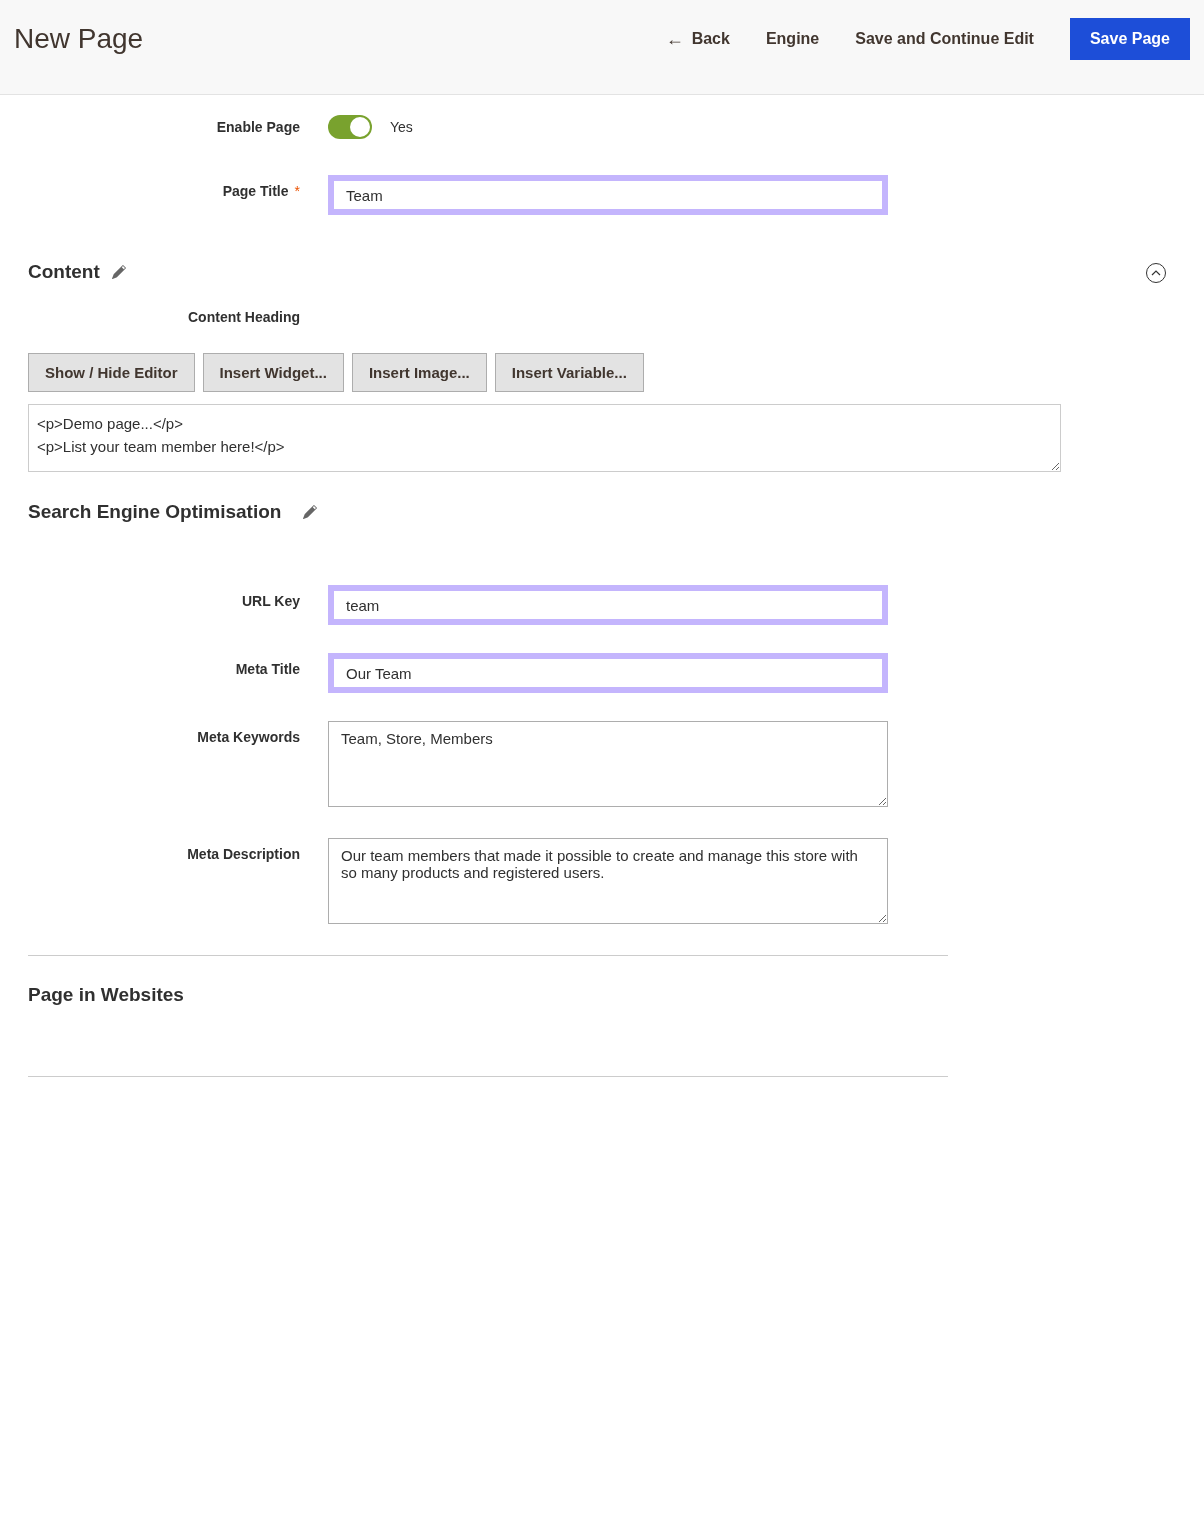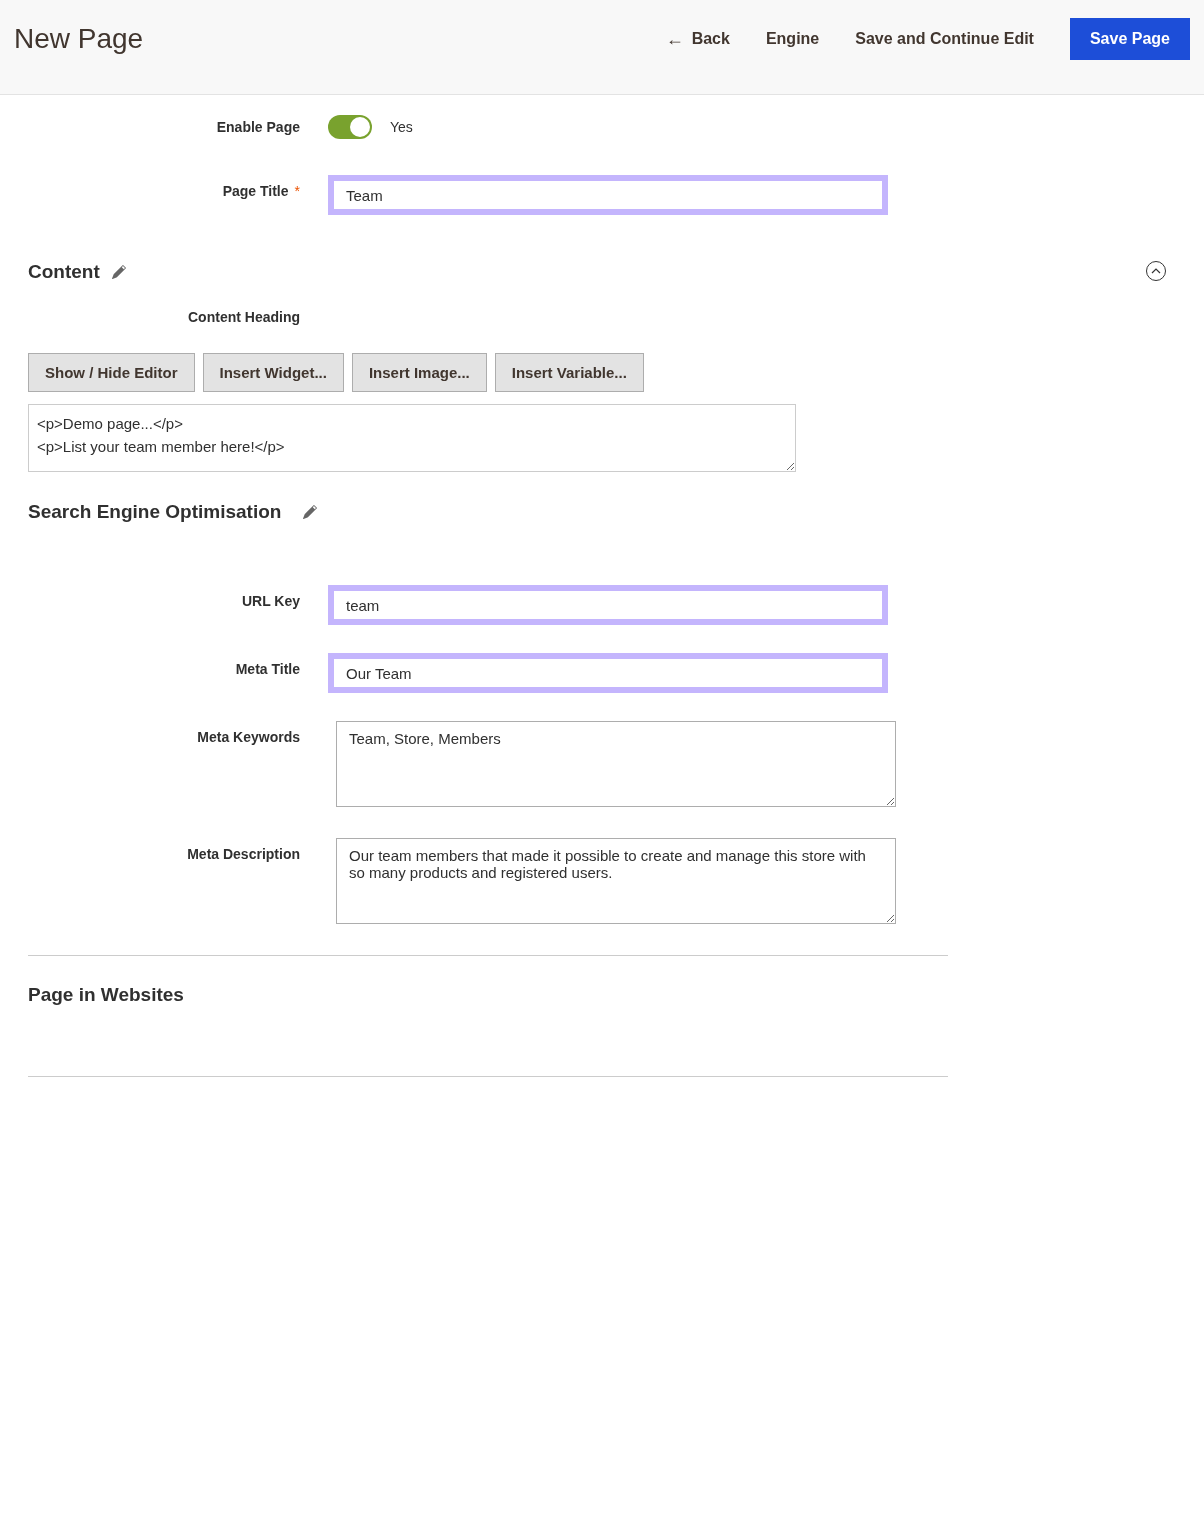--- a/index.html
+++ b/index.html
@@ -84,21 +84,20 @@
     font-family: inherit;
   }
   .textarea-input {
     width: 100%;
     border: 1px solid #adadad;
     padding: 8px 12px;
     font-size: 15px;
     color: #303030;
     font-family: inherit;
     resize: both;
-    margin-left: 8px;
   }
   .toggle-row {
     display: flex;
     align-items: center;
     margin-top: 20px;
     margin-bottom: 36px;
   }
   .toggle-label {
     width: 300px;
     text-align: right;
@@ -122,21 +121,21 @@
     position: absolute;
     top: 2px;
     right: 2px;
   }
   .toggle-text {
     margin-left: 18px;
     color: #303030;
   }
   .section-header {
     display: flex;
-    align-items: flex-start;
+    align-items: flex-end;
     justify-content: space-between;
     padding: 18px 0;
   }
   .section-title-wrap {
     display: flex;
     align-items: center;
     gap: 12px;
   }
   .section-title {
     font-size: 19px;
@@ -280,21 +279,21 @@
         <div class="form-label">Content Heading</div>
       </div>
 
       <div class="editor-toolbar">
         <button class="editor-btn">Show / Hide Editor</button>
         <button class="editor-btn">Insert Widget...</button>
         <button class="editor-btn">Insert Image...</button>
         <button class="editor-btn">Insert Variable...</button>
       </div>
 
-      <textarea class="editor-area" style="width: 768px;">&lt;p&gt;Demo page...&lt;/p&gt;
+      <textarea class="editor-area" style="width: 1033px;">&lt;p&gt;Demo page...&lt;/p&gt;
 &lt;p&gt;List your team member here!&lt;/p&gt;</textarea>
     </div>
   </div>
 
   <div class="section-block">
     <div class="section-header" style="padding:10px 0 22px 0;">
       <div class="section-title-wrap">
         <span class="section-title">Search Engine Optimisation</span>
         <svg class="pencil-icon" viewBox="0 0 16 16" style="margin-left:10px;">
             <path fill="#666" d="M12.146.146a.5.5 0 0 1 .708 0l3 3a.5.5 0 0 1 0 .708l-10 10a.5.5 0 0 1-.168.11l-5 2a.5.5 0 0 1-.65-.65l2-5a.5.5 0 0 1 .11-.168l10-10zM11.207 2.5 13.5 4.793 14.793 3.5 12.5 1.207 11.207 2.5z"></path>

